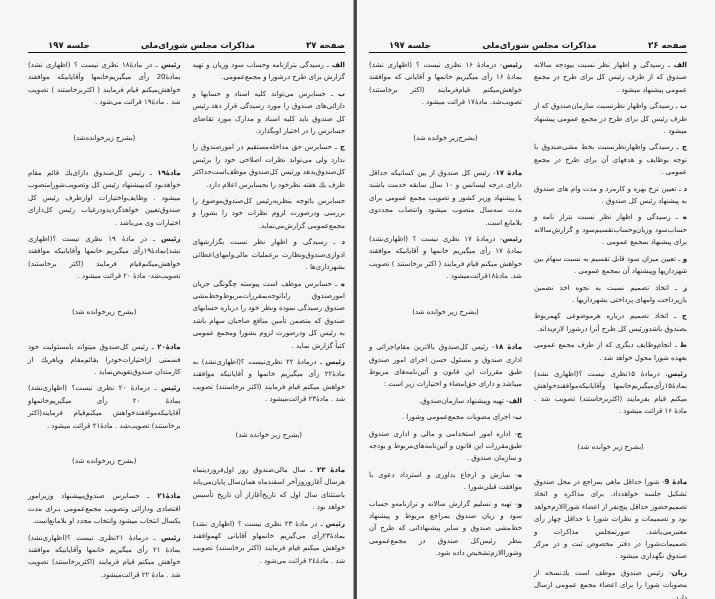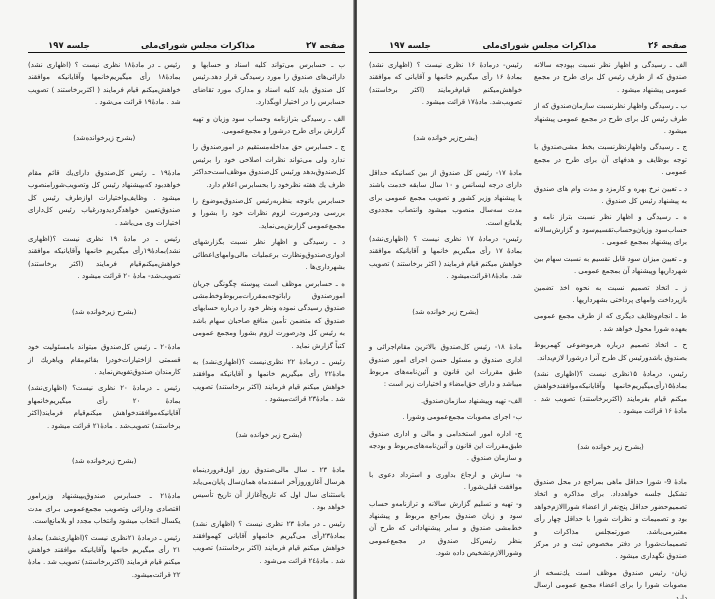--- a/index.html
+++ b/index.html
@@ -27,48 +27,48 @@
     border-bottom:1.6px solid #111; padding-bottom:2px; margin-bottom:6px;
   }
   .header span { white-space:nowrap;margin-left:20px; }
   .cols { display:flex; flex-direction:row-reverse; gap:12px; }
   .col {
     width:50%; direction:rtl; text-align:justify;
     font-size:7px; line-height:12.4px;
   }
   .col p { margin:0 0 4px 0; }
   .col .center { text-align:center; margin:23px 0; }
-  .col b { font-weight:normal; }
+  .col b { font-weight:bold; }
 </style>
 </head>
 <body>
 
 <div class="spread">
 
   <div class="page left">
     <div class="header">
       <span>صفحه ۳۷</span>
       <span>مذاکرات مجلس شورای‌ملی</span>
       <span>جلسه ۱۹۷</span>
     </div>
     <div class="cols">
       <div class="col">
+          <p><b>الف</b><span> ـ رسیدگی بترازنامه وحساب سود وزیان و تهیه گزارش برای طرح درشورا و مجمع‌عمومی.</span></p>
           <p><b>ب</b><span> ـ حسابرس می‌تواند کلیه اسناد و حسابها و دارائی‌های صندوق را مورد رسیدگی قرار دهد.رئیس کل صندوق باید کلیه اسناد و مدارک مورد تقاضای حسابرس را در اختیار اوبگذارد.</span></p>
-          <p><b>الف</b><span> ـ رسیدگی بترازنامه وحساب سود وزیان و تهیه گزارش برای طرح درشورا و مجمع‌عمومی.</span></p>
           <p><b>ج</b><span> ـ حسابرس حق مداخله‌مستقیم در امورصندوق را ندارد ولی می‌تواند نظرات اصلاحی خود را برئیس کل‌صندوق‌بدهد ورئیس کل‌صندوق موظف‌است‌حداکثر ظرف یك هفته نظرخود را بحسابرس اعلام دارد.</span></p>
           <p><b></b><span>حسابرس باتوجه بنظربه‌رئیس کل‌صندوق‌موضوع را بررسی ودرصورت لزوم نظرات خود را بشورا و مجمع‌عمومی گزارش‌می‌نماید.</span></p>
           <p><b>د</b><span> ـ رسیدگی و اظهار نظر نسبت بگزارشهای ادواری‌صندوق‌ونظارت برعملیات مالی‌وامهای‌اعطائی بشهرداری‌ها .</span></p>
           <p><b>ه</b><span> ـ حسابرس موظف است پیوسته چگونگی جریان امورصندوق راباتوجه‌بمقررات‌مربوط‌وخط‌مشی صندوق رسیدگی نموده ونظر خود را درباره حسابهای صندوق که متضمن تأمین منافع صاحبان سهام باشد به رئیس کل ودرصورت لزوم بشورا ومجمع عمومی کتباً گزارش نماید .</span></p>
           <p><b>رئیس</b><span> ـ درمادهٔ ۲۲ نظری‌نیست ؟(اظهاری‌نشد) به مادهٔ۲۲ رأی میگیریم خانمها و آقایانیکه موافقند خواهش میکنم قیام فرمایند (اکثر برخاستند) تصویب شد . مادهٔ۲۳ قرائت‌میشود .</span></p>
           <p class="center">(بشرح زیر خوانده شد)</p>
           <p><b>مادهٔ ۲۳</b><span> ـ سال مالی‌صندوق روز اول‌فروردینماه هرسال آغازوروزآخر اسفندماه همان‌سال پایان‌می‌یابد باستثنای سال اول که تاریخ‌آغازاز آن تاریخ تأسیس خواهد بود .</span></p>
           <p><b>رئیس</b><span> ـ در مادهٔ ۲۳ نظری نیست ؟ (اظهاری نشد) بمادهٔ۲۳رأی می‌گیریم خانمهاو آقایانی کهموافقند خواهش میکنم قیام فرمایند (اکثر برخاستند) تصویب شد . مادهٔ۲٤ قرائت می‌شود .</span></p>
         </div>
       <div class="col">
-          <p><b>رئیس</b><span> ـ در مادهٔ۱۸ نظری نیست ؟ (اظهاری نشد) بمادهٔ۱۸ رأی میگیریم‌خانمها وآقایانیکه موافقند خواهش‌میکنم قیام فرمایند ( اکثربرخاستند ) تصویب شد . مادهٔ۱۹ قرائت می‌شود .</span></p>
+          <p><b>رئیس</b><span> ـ در مادهٔ۱۸ نظری نیست ؟ (اظهاری نشد) بمادهٔ20 رأی میگیریم‌خانمها وآقایانیکه موافقند خواهش‌میکنم قیام فرمایند ( اکثربرخاستند ) تصویب شد . مادهٔ۱۹ قرائت می‌شود .</span></p>
           <p class="center">(بشرح زیرخوانده‌شد)</p>
           <p><b>مادهٔ۱۹</b><span> ـ رئیس کل‌صندوق دارای‌یك قائم مقام خواهدبود که‌بپیشنهاد رئیس کل وتصویب‌شورامنصوب میشود . وظایف‌واختیارات اوازطرف رئیس کل صندوق‌تعیین خواهدگردید‌ودرغیاب رئیس کل‌دارای اختیارات وی می‌باشد .</span></p>
           <p><b>رئیس</b><span> ـ در مادهٔ ۱۹ نظری نیست ؟(اظهاری نشد)بمادهٔ۱۹رأی میگیریم خانمها وآقایانیکه موافقند خواهش‌میکنم‌قیام فرمایند (اکثر برخاستند) تصویب‌شد- مادهٔ ۲۰ قرائت میشود .</span></p>
           <p class="center">(بشرح زیرخوانده شد)</p>
           <p><b>مادهٔ۲۰</b><span> ـ رئیس کل‌صندوق میتواند بامسئولیت خود قسمتی ازاختیارات‌خودرا بقائم‌مقام ویاهریك از کارمندان صندوق‌تفویض‌نماید .</span></p>
           <p><b>رئیس</b><span> ـ درمادهٔ ۲۰ نظری نیست؟ (اظهاری‌نشد) بمادهٔ ۲۰ رأی میگیریم‌خانمهاو آقایانیکه‌موافقندخواهش میکنم‌قیام فرمایند(اکثر برخاستند) تصویب‌شد . مادهٔ۲۱ قرائت میشود .</span></p>
           <p class="center">(بشرح زیرخوانده شد)</p>
           <p><b>مادهٔ۲۱</b><span> ـ حسابرس صندوق‌بپیشنهاد وزیرامور اقتصادی ودارائی وتصویب مجمع‌عمومی بـرای مدت یکسال انتخاب میشود وانتخاب مجدد او بلامانع‌است.</span></p>
           <p><b>رئیس</b><span> ـ درمادهٔ ۲۱نظری نیست ؟(اظهاری‌نشد) بمادهٔ ۲۱ رأی میگیریم خانمها وآقایانیکه موافقند خواهش میکنم قیام فرمایند (اکثربرخاستند) تصویب شد . مادهٔ ۲۲ قرائت‌میشود.</span></p>
           <p class="center">(بشرح زیرقرائت شد )</p>
@@ -87,22 +87,22 @@
     </div>
     <div class="cols">
       <div class="col">
           <p><b>الف</b><span> ـ رسیدگی و اظهار نظر نسبت بپودجه سالانه صندوق که از طرف رئیس کل برای طرح در مجمع عمومی پیشنهاد میشود .</span></p>
           <p><b>ب</b><span> ـ رسیدگی واظهار نظرنسبت سازمان‌صندوق که از طرف رئیس کل برای طرح در مجمع عمومی پیشنهاد میشود .</span></p>
           <p><b>ج</b><span> ـ رسیدگی واظهارنظرنسبت بخط مشی‌صندوق با توجه بوظایف و هدفهای آن برای طرح در مجمع عمومی .</span></p>
           <p><b>د</b><span> ـ تعیین نرخ بهره و کارمزد و مدت وام های صندوق به پیشنهاد رئیس کل صندوق .</span></p>
           <p><b>ه</b><span> ـ رسیدگی و اظهار نظر نسبت بتراز نامه و حساب‌سود وزیان‌وحساب‌تقسیم‌سود و گزارش‌سالانه برای پیشنهاد بمجمع عمومی .</span></p>
           <p><b>و</b><span> ـ تعیین میزان سود قابل تقسیم به نسبت سهام بین شهرداریها وپیشنهاد آن بمجمع عمومی .</span></p>
           <p><b>ز</b><span> ـ اتخاذ تصمیم نسبت به نحوه اخذ تضمین بازپرداخت وامهای پرداختی بشهرداریها .</span></p>
+          <p><b>ح</b><span> ـ اتخاذ تصمیم درباره هرموضوعی کهمربوط بصندوق باشدورئیس کل طرح آنرا درشورا لازم‌بداند.</span></p>
           <p><b>ط</b><span> ـ انجام‌وظایف دیگری که از طرف مجمع عمومی بعهده شورا محول خواهد شد .</span></p>
-          <p><b>ح</b><span> ـ اتخاذ تصمیم درباره هرموضوعی کهمربوط بصندوق باشدورئیس کل طرح آنرا درشورا لازم‌بداند.</span></p>
           <p><b>رئیس</b><span>، درمادهٔ ۱۵نظری نیست ؟(اظهاری نشد) بمادهٔ۱۵رأی‌میگیریم‌خانمها وآقایانیکه‌موافقندخواهش میکنم قیام بفرمایند (اکثربرخاستند) تصویب شد . مادهٔ ۱۶ قرائت میشود .</span></p>
           <p class="center">(بشرح زیر خوانده شد)</p>
           <p><b>مادهٔ 9</b><span>- شورا حداقل ماهی بمراجع در محل صندوق تشکیل جلسه خواهدداد. برای مذاکره و اتخاذ تصمیم‌حضور حداقل پنج‌نفر از اعضاء شوراالازم‌خواهد بود و تصمیمات و نظرات شورا با حداقل چهار رأی معتبرمی‌باشد. صورتمجلس مذاکرات و تصمیمات‌شورا در دفتر مخصوص ثبت و در مرکز صندوق نگهداری میشود .</span></p>
           <p><b>زیان</b><span>- رئیس صندوق موظف است یك‌نسخه از مصوبات شورا را برای اعضاء مجمع عمومی ارسال دارد .</span></p>
         </div>
       <div class="col">
           <p><b>رئیس</b><span>- درمادهٔ ۱۶ نظری نیست ؟ (اظهاری نشد) بمادهٔ ۱۶ رأی میگیریم خانمها و آقایانی که موافقند خواهش‌میکنم قیام‌فرمایند (اکثر برخاستند) تصویب‌شد. مادهٔ۱۷ قرائت میشود .</span></p>
           <p class="center">(بشرح‌زیر خوانده شد)</p>
           <p><b>مادهٔ ۱۷</b><span>- رئیس کل صندوق از بین کسانیکه حداقل دارای درجه لیسانس و ۱۰ سال سابقه خدمت باشند با پیشنهاد وزیر کشور و تصویب مجمع عمومی برای مدت سه‌سال منصوب میشود وانتصاب مجددوی بلامانع است.</span></p>
           <p><b>رئیس</b><span>- درمادهٔ ۱۷ نظری نیست ؟ (اظهاری‌نشد) بمادهٔ ۱۷ رأی میگیریم خانمها و آقایانیکه موافقند خواهش میکنم قیام فرمایند ( اکثر برخاستند ) تصویب شد. مادهٔ۱۸قرائت‌میشود .</span></p>

